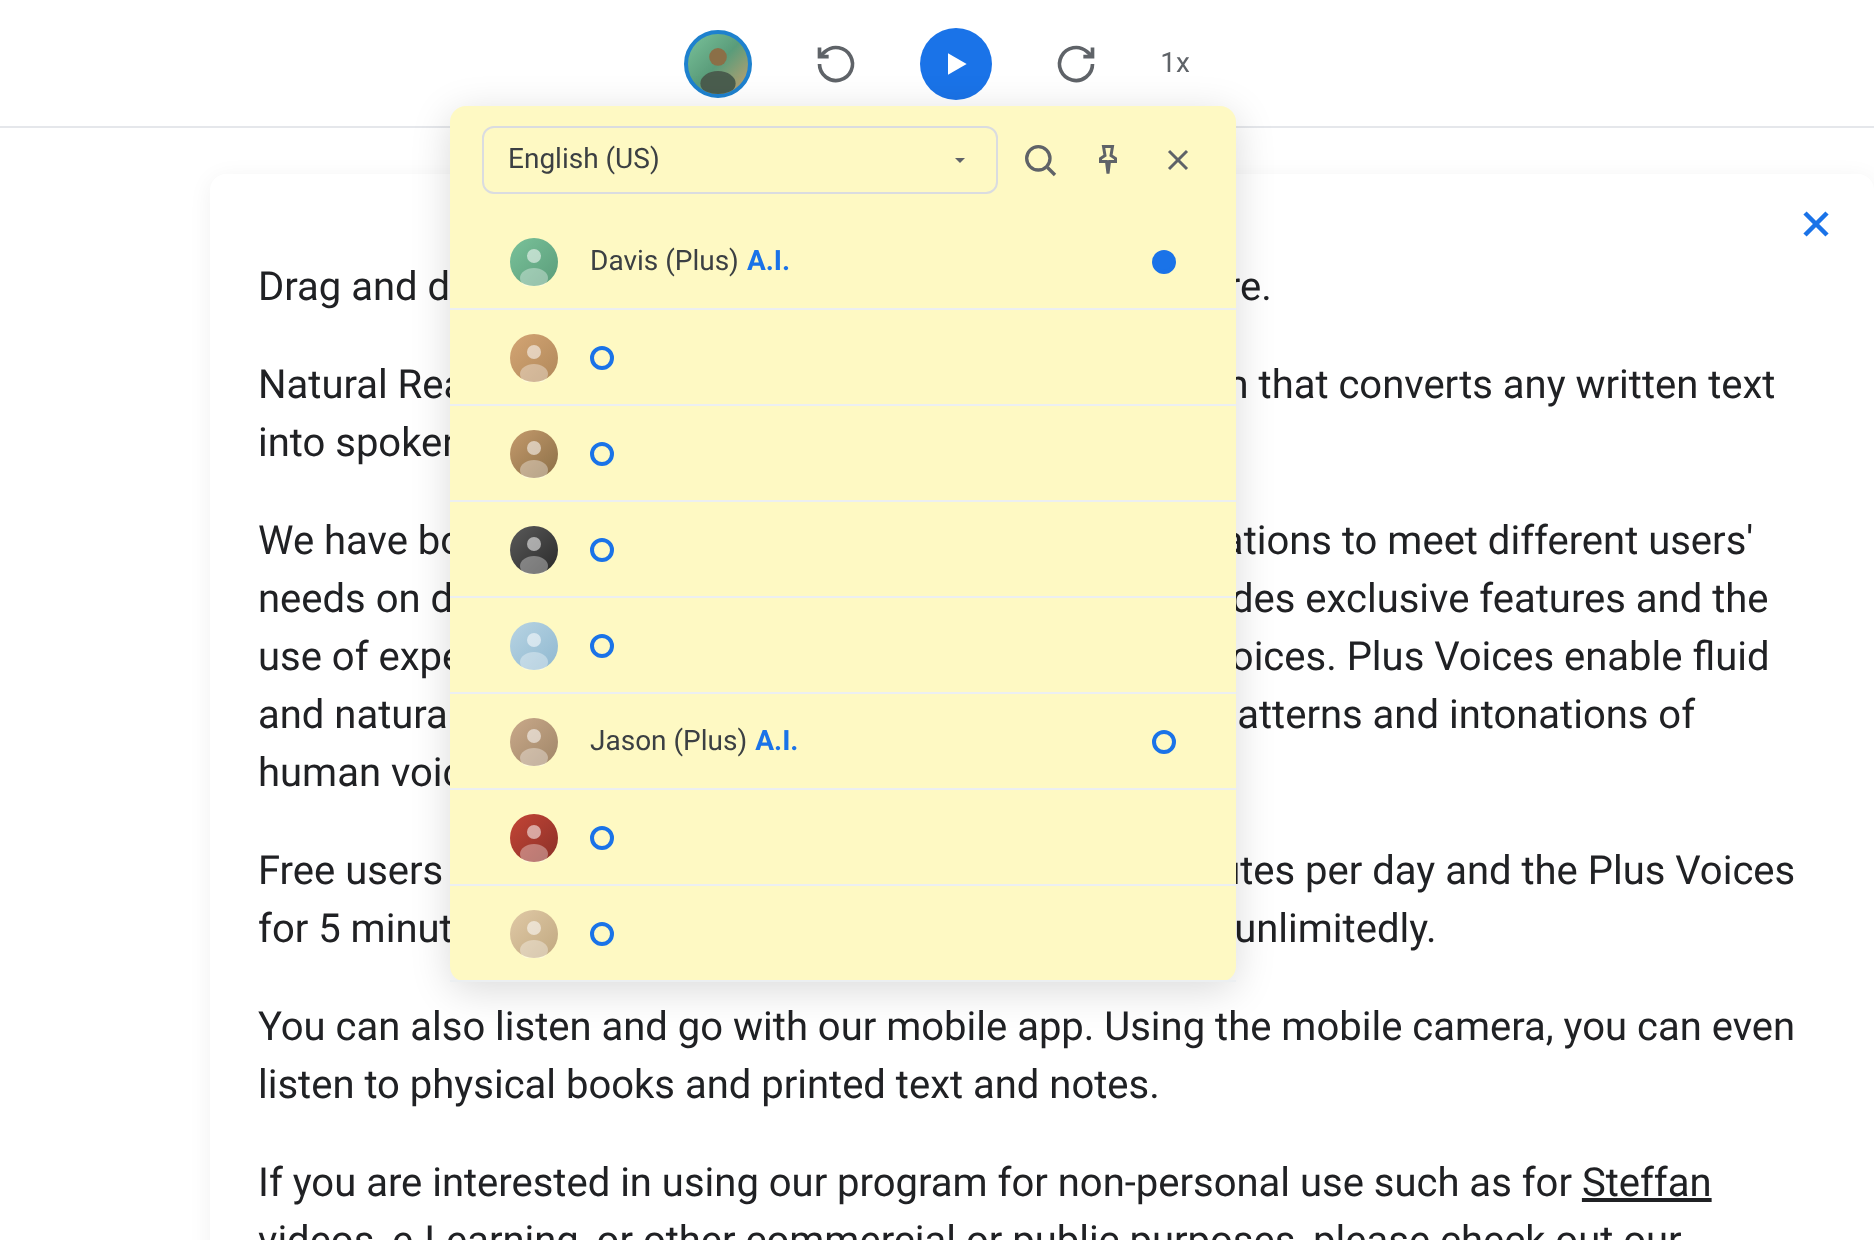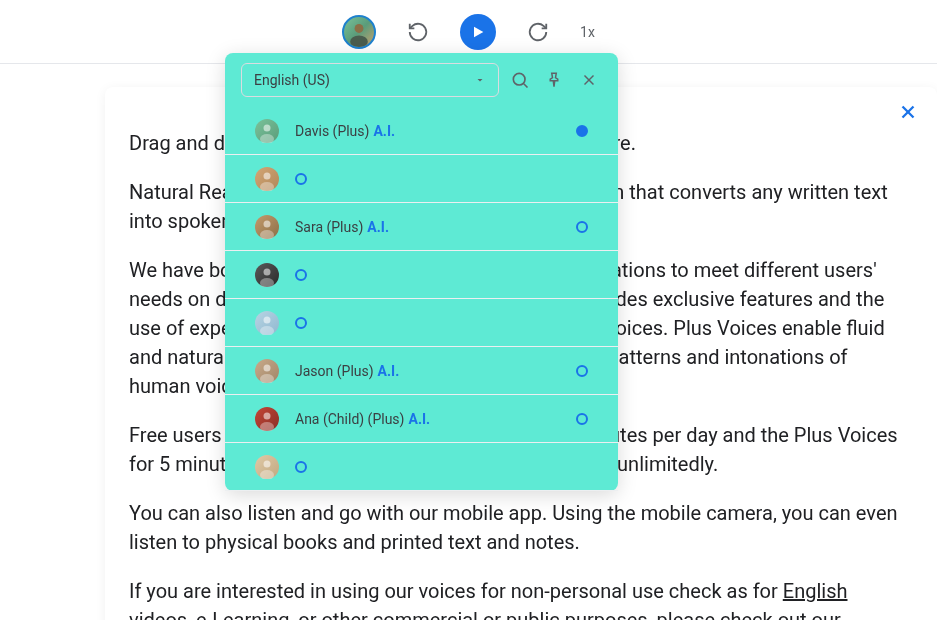--- a/index.html
+++ b/index.html
@@ -53,21 +53,21 @@
       margin-bottom: 20px;
     }
     .close-card {
       position: absolute; top: 14px; right: 18px; cursor: pointer; color: #1a73e8;
     }
     .voice-panel {
       position: absolute;
       left: 225px;
       top: 53px;
       width: 393px;
-      background: #5eead4;
+      background: #fef9c3;
       border-radius: 8px;
       box-shadow: 0 4px 20px rgba(0,0,0,0.15);
       z-index: 10;
     }
     .panel-header {
       display: flex;
       align-items: center;
       padding: 10px 16px;
       gap: 8px;
     }
@@ -161,21 +161,21 @@
         <line x1="18" y1="6" x2="6" y2="18"></line>
         <line x1="6" y1="6" x2="18" y2="18"></line>
       </svg>
   </div>
   <p>Drag and drop your files, or type, paste, and edit text here.</p>
   <p>Natural Reader is a professional text-to-speech program that converts any written text into spoken words.</p>
   <p>We have both free and paid subscriptions to our applications to meet different users' needs on different budgets. Our Plus subscription includes exclusive features and the use of expertly engineered Plus Voices, our advanced voices. Plus Voices enable fluid and natural-sounding text to speech that matches the patterns and intonations of human voices.</p>
   <p>Free users can sample the Premium Voices for 20 minutes per day and the Plus Voices for 5 minutes per day. Or use any available Free Voices unlimitedly.</p>
   <p>You can also listen and go with our mobile app. Using the mobile camera, you can even listen to physical books and printed text and notes.</p>
   <p>
-    <span>If you are interested in using our voices for non-personal use check as for </span><span class="underline underline-red">English</span><span> videos, e-Learning, or other commercial or public purposes, please check out our Natural Reader Commercial and Creator web applications.</span>
+    <span>If you are interested in using our program for non-personal use such as for </span><span class="underline underline-red">Steffan</span><span> videos, e-Learning, or other commercial or public purposes, please check out our Natural Reader Commercial and Creator web applications.</span>
   </p>
 </div>
 
 <div class="voice-panel">
   <div class="panel-header">
     <div class="lang-select">
       <span>English (US)</span>
       <svg width="12" height="12" viewBox="0 0 24 24" fill="#5f6368">
           <polygon points="7 10 12 15 17 10"></polygon>
         </svg>
@@ -212,21 +212,20 @@
             <circle cx="12" cy="9" r="3.5" fill="rgba(255,255,255,0.55)"></circle>
             <ellipse cx="12" cy="20" rx="7" ry="5" fill="rgba(255,255,255,0.35)"></ellipse>
           </svg></div>
         <div class="voice-radio"></div>
       </div>
       <div class="voice-row">
         <div class="voice-avatar" style="background: linear-gradient(135deg, rgb(196, 154, 108), rgb(139, 111, 71));"><svg width="24" height="24" viewBox="0 0 24 24">
             <circle cx="12" cy="9" r="3.5" fill="rgba(255,255,255,0.55)"></circle>
             <ellipse cx="12" cy="20" rx="7" ry="5" fill="rgba(255,255,255,0.35)"></ellipse>
           </svg></div>
-        <div class="voice-name">Sara (Plus)<span class="ai">A.I.</span></div>
         <div class="voice-radio"></div>
       </div>
       <div class="voice-row">
         <div class="voice-avatar" style="background: linear-gradient(135deg, rgb(90, 90, 90), rgb(42, 42, 42));"><svg width="24" height="24" viewBox="0 0 24 24">
             <circle cx="12" cy="9" r="3.5" fill="rgba(255,255,255,0.55)"></circle>
             <ellipse cx="12" cy="20" rx="7" ry="5" fill="rgba(255,255,255,0.35)"></ellipse>
           </svg></div>
         <div class="voice-radio"></div>
       </div>
       <div class="voice-row">
@@ -242,21 +241,20 @@
             <ellipse cx="12" cy="20" rx="7" ry="5" fill="rgba(255,255,255,0.35)"></ellipse>
           </svg></div>
         <div class="voice-name">Jason (Plus)<span class="ai">A.I.</span></div>
         <div class="voice-radio"></div>
       </div>
       <div class="voice-row">
         <div class="voice-avatar" style="background: linear-gradient(135deg, rgb(196, 69, 54), rgb(138, 48, 40));"><svg width="24" height="24" viewBox="0 0 24 24">
             <circle cx="12" cy="9" r="3.5" fill="rgba(255,255,255,0.55)"></circle>
             <ellipse cx="12" cy="20" rx="7" ry="5" fill="rgba(255,255,255,0.35)"></ellipse>
           </svg></div>
-        <div class="voice-name">Ana (Child) (Plus)<span class="ai">A.I.</span></div>
         <div class="voice-radio"></div>
       </div>
       <div class="voice-row">
         <div class="voice-avatar" style="background: linear-gradient(135deg, rgb(224, 201, 166), rgb(192, 168, 128));"><svg width="24" height="24" viewBox="0 0 24 24">
             <circle cx="12" cy="9" r="3.5" fill="rgba(255,255,255,0.55)"></circle>
             <ellipse cx="12" cy="20" rx="7" ry="5" fill="rgba(255,255,255,0.35)"></ellipse>
           </svg></div>
         <div class="voice-radio"></div>
       </div>
     </div>

